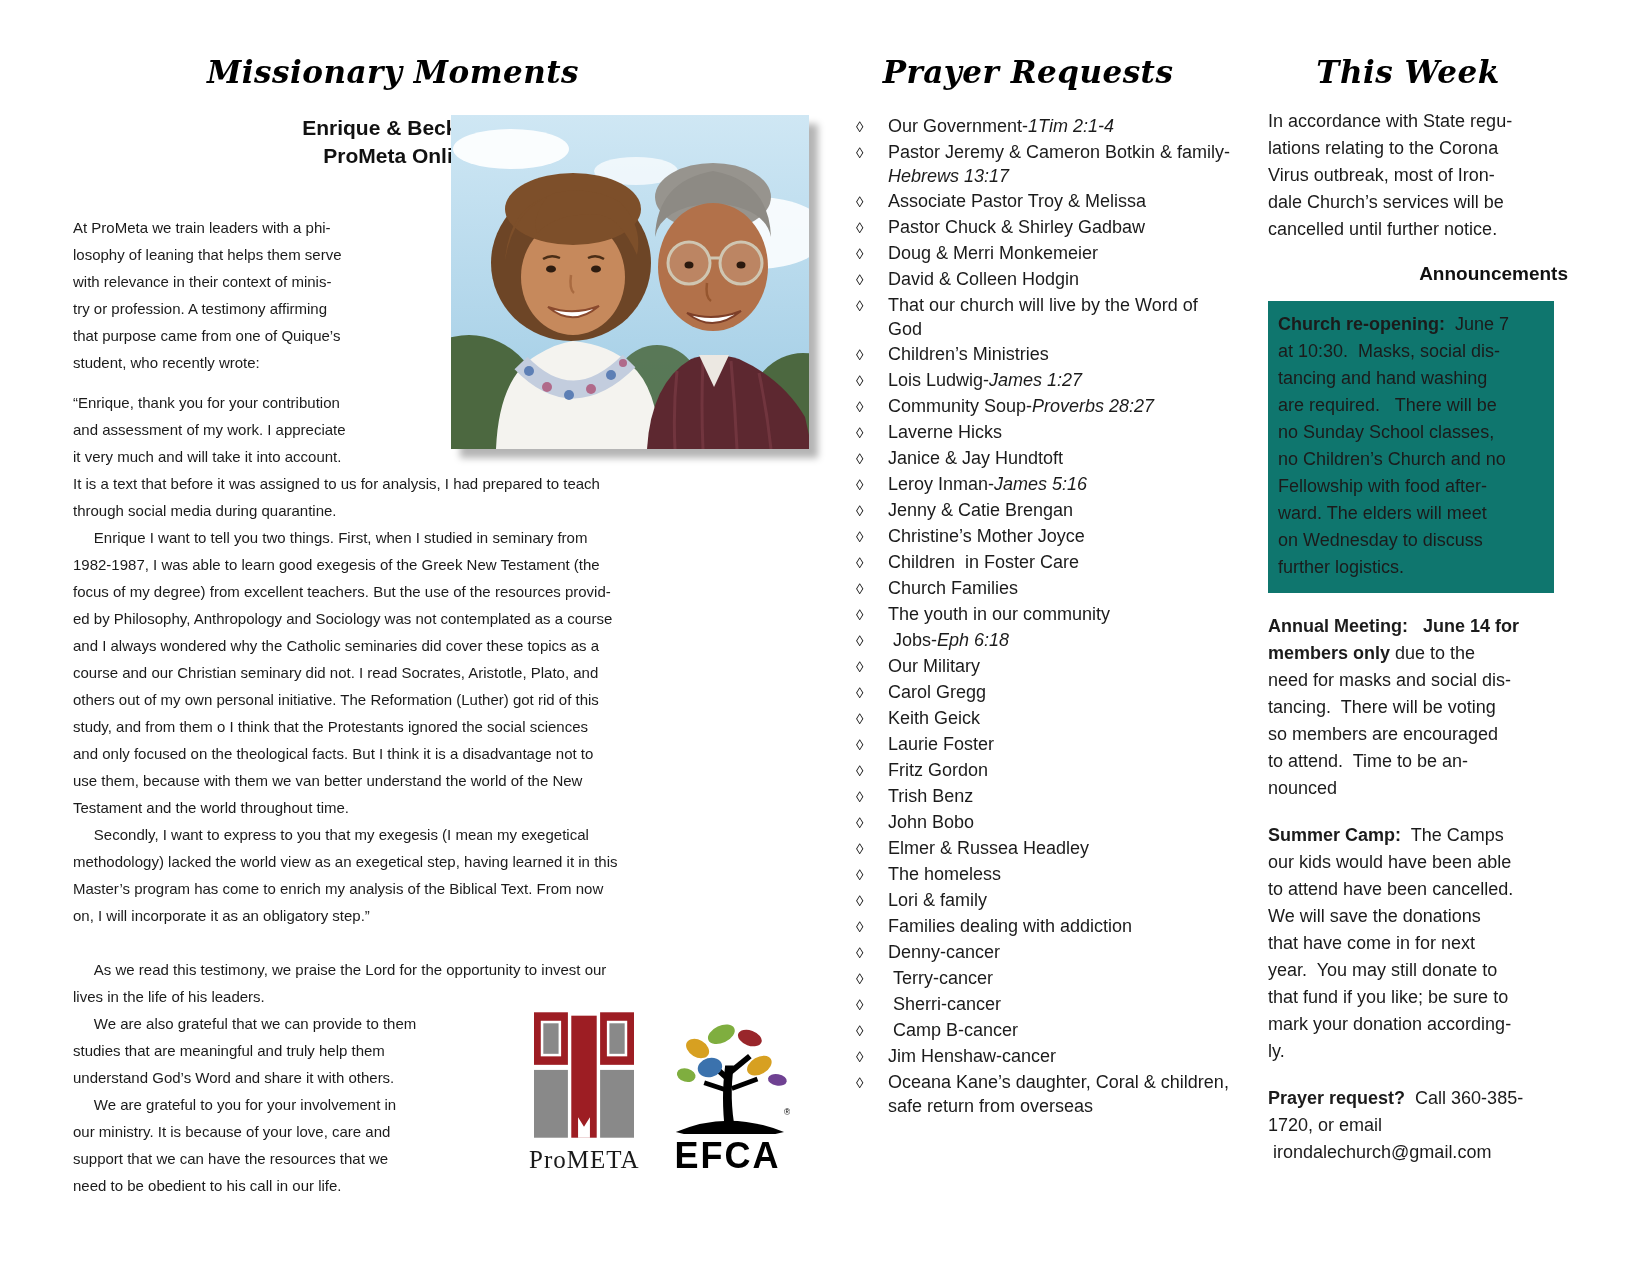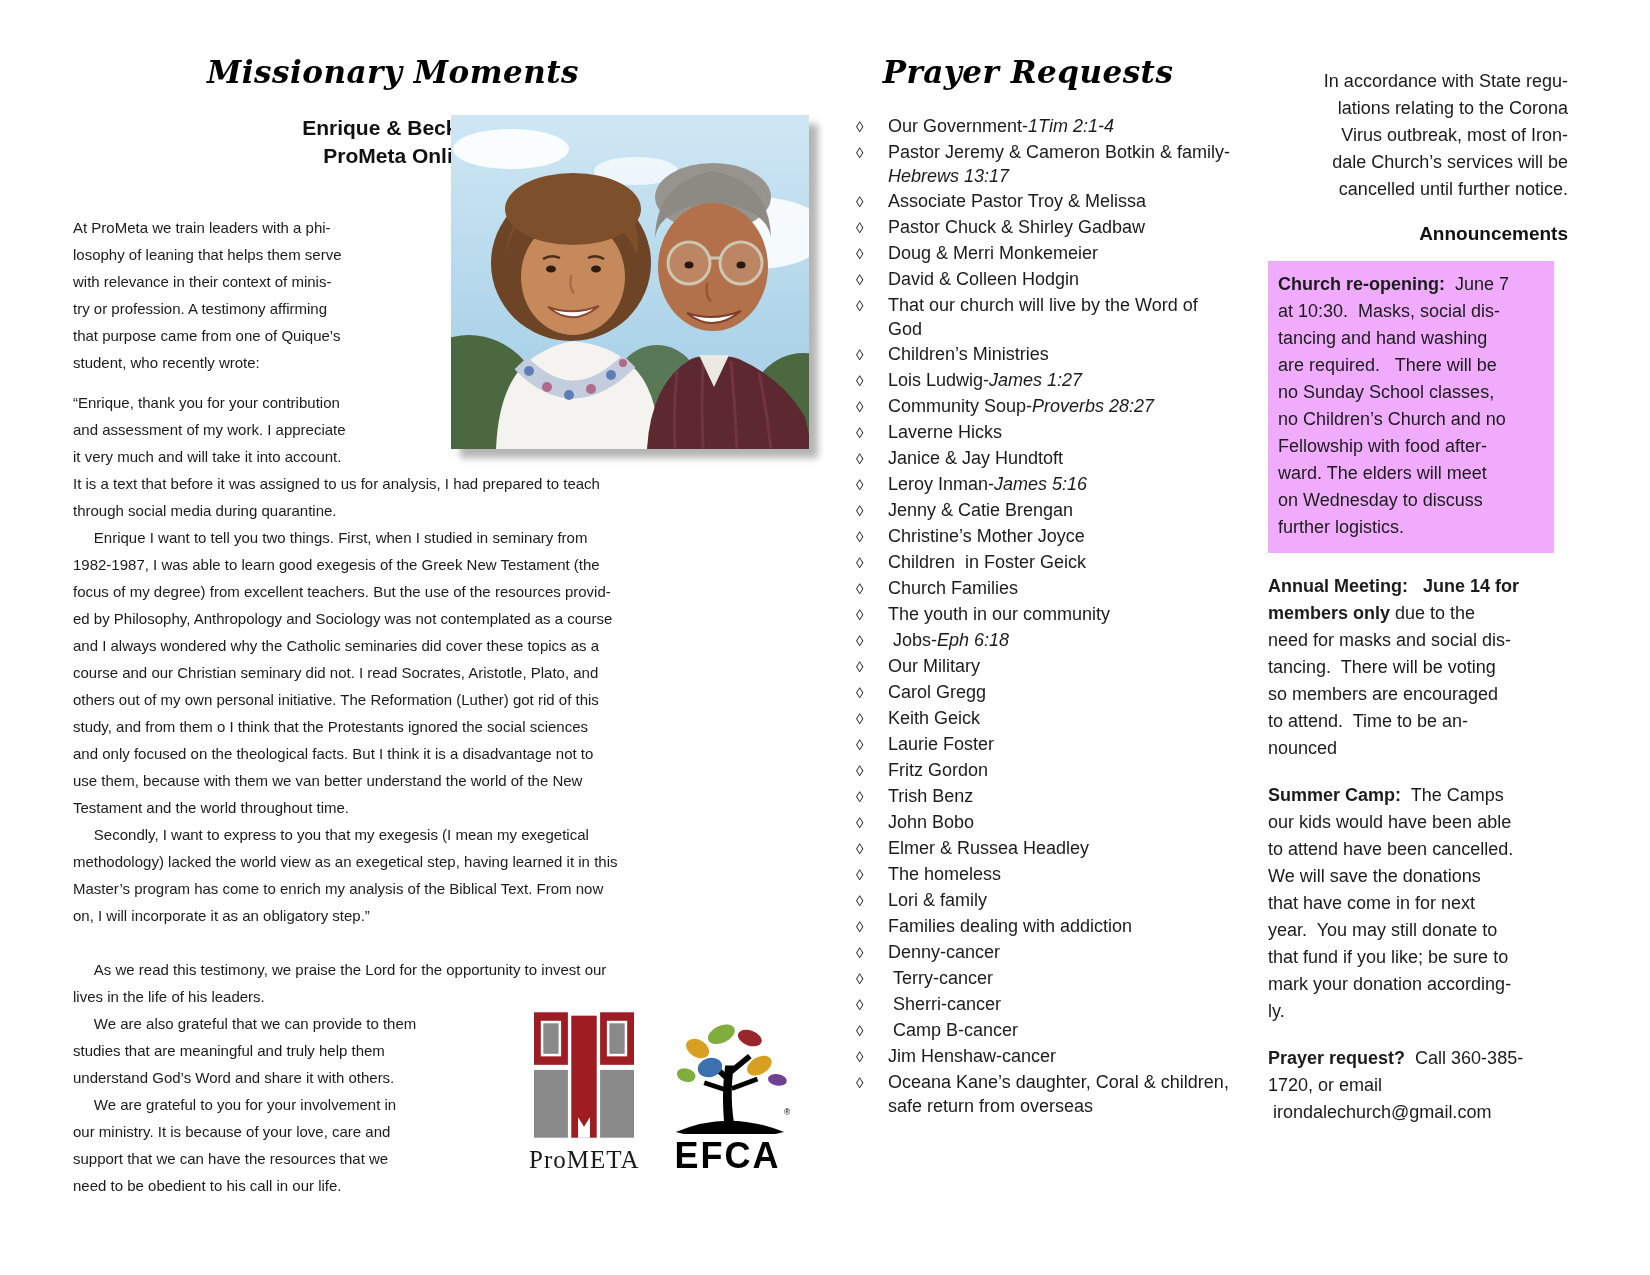--- a/index.html
+++ b/index.html
@@ -45,21 +45,21 @@
   .mid-col .col-title{width:360px;}
   .prayer-list{list-style:none;margin:22px 0 0;padding:0;}
   .prayer-list li{display:flex;font-size:18px;line-height:24px;margin:0 0 1px;}
   .diamond{flex:none;width:40px;font-size:15px;padding-top:1px;color:#222;padding-left:8px;box-sizing:border-box;}
   .ptext{white-space:pre-wrap;}
   .ptext em{font-style:italic;margin-top:36px;}
   
   .right-col{position:absolute;left:1268px;top:52px;width:300px;}
   .right-col .col-title{width:280px;}
   .rich{font-size:18px;line-height:27px;white-space:pre-wrap;margin:0;}
-  .tw-intro{margin-top:16px;text-align:right;}
+  .tw-intro{margin-top:16px;}
   .announce-head{font-size:19px;font-weight:700;margin:20px 0 0;color:#111;text-align:right;}
   .highlight-box{
     margin-top:16px;background:#FBD45C;padding:10px 8px 12px 10px;
     font-size:18px;line-height:27px;white-space:pre-wrap;width:268px;
   }
   .tw-block{margin-top:20px;}
   b{font-weight:700;}
 </style>
 </head>
 <body>
@@ -269,21 +269,21 @@
       <li>
         <span class="diamond">◊</span>
         <span class="ptext">Jenny &amp; Catie Brengan</span>
       </li>
       <li>
         <span class="diamond">◊</span>
         <span class="ptext">Christine’s Mother Joyce</span>
       </li>
       <li>
         <span class="diamond">◊</span>
-        <span class="ptext">Children  in Foster Geick</span>
+        <span class="ptext">Children  in Foster Care</span>
       </li>
       <li>
         <span class="diamond">◊</span>
         <span class="ptext">Church Families</span>
       </li>
       <li>
         <span class="diamond">◊</span>
         <span class="ptext">The youth in our community</span>
       </li>
       <li>
@@ -356,30 +356,31 @@
       </li>
       <li>
         <span class="diamond">◊</span>
         <span class="ptext">Oceana Kane’s daughter, Coral &amp; children,
 safe return from overseas</span>
       </li>
     </ul>
 </section>
 
 <section class="right-col">
+  <h1 class="col-title">This Week</h1>
 
   <p class="rich tw-intro">In accordance with State regu-
 lations relating to the Corona
 Virus outbreak, most of Iron-
 dale Church’s services will be
 cancelled until further notice.</p>
 
   <h3 class="announce-head">Announcements</h3>
 
-  <div class="highlight-box" style="background: #f0abfc;"><b>Church re-opening:</b><span>  June 7
+  <div class="highlight-box" style="background: #0f766e;"><b>Church re-opening:</b><span>  June 7
 at 10:30.  Masks, social dis-
 tancing and hand washing
 are required.   There will be
 no Sunday School classes,
 no Children’s Church and no
 Fellowship with food after-
 ward. The elders will meet
 on Wednesday to discuss
 further logistics.</span></div>
 

